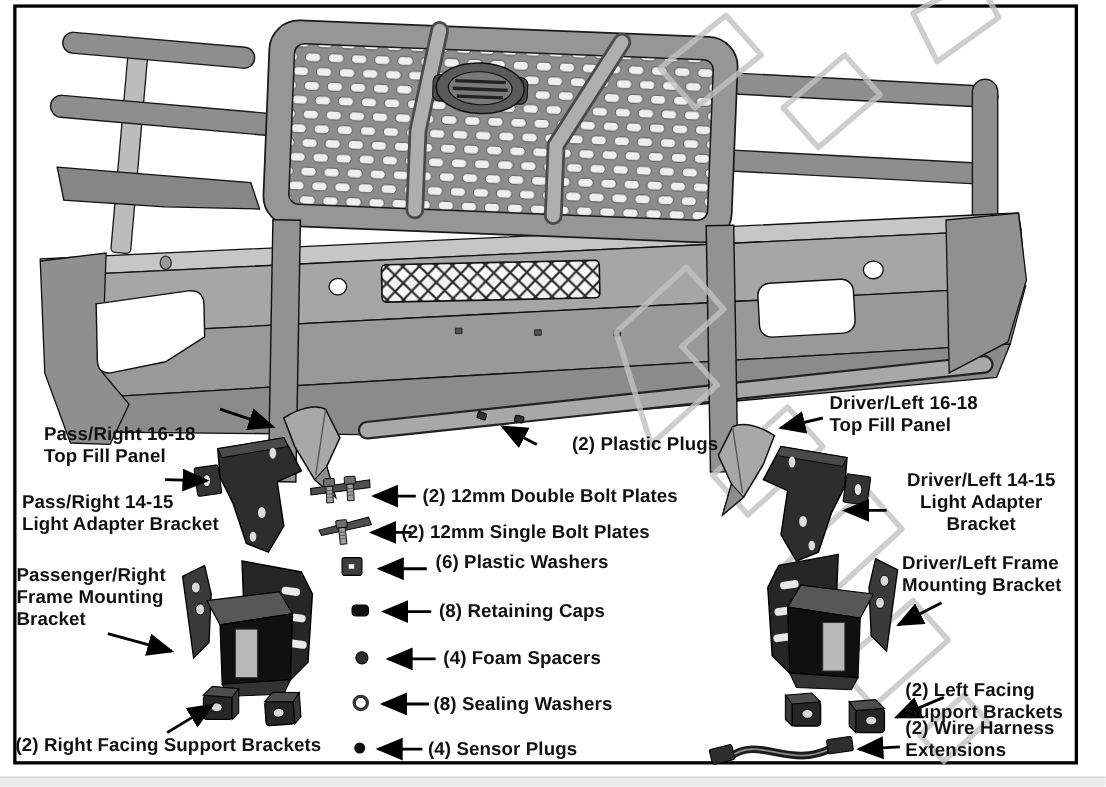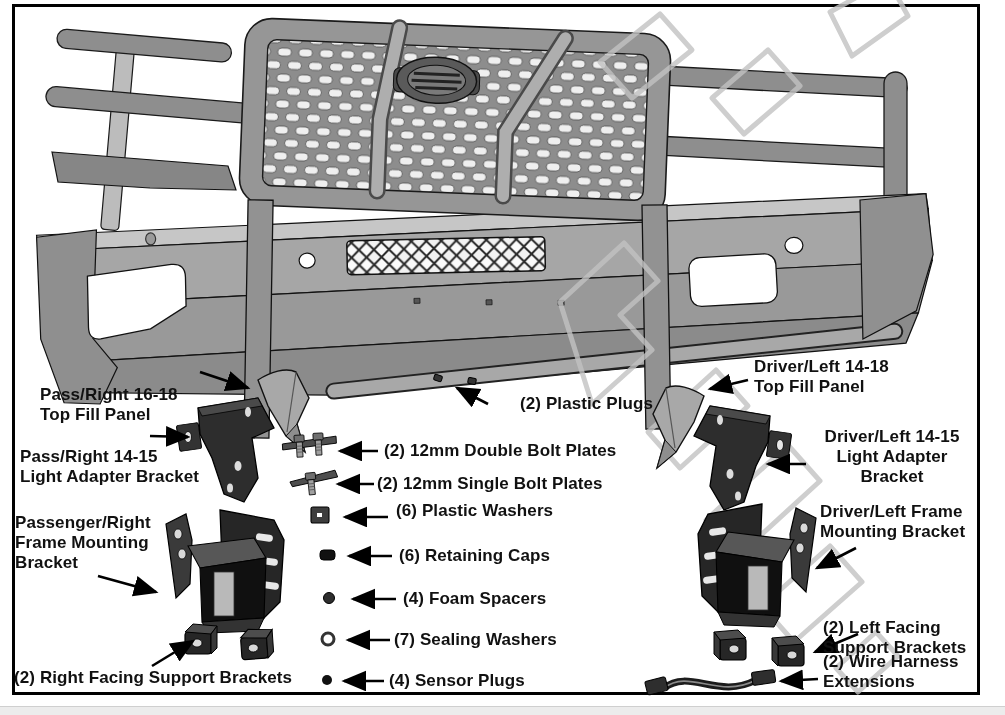--- a/index.html
+++ b/index.html
@@ -236,28 +236,28 @@
 Top Fill Panel</div>
 <div class="lbl" style="left:20px;top:447px;">Pass/Right 14-15
 Light Adapter Bracket</div>
 <div class="lbl" style="left:15px;top:513px;">Passenger/Right
 Frame Mounting
 Bracket</div>
 <div class="lbl" style="left:14px;top:668px;">(2) Right Facing Support Brackets</div>
 
 <div class="lbl" style="left:492px;top:394px;margin-left:28px;">(2) Plastic Plugs</div>
 <div class="lbl" style="left:384px;top:441px;">(2) 12mm Double Bolt Plates</div>
-<div class="lbl" style="left:377px;top:474px;">(2) 12mm Single Bolt Plates</div>
+<div class="lbl" style="left:365px;top:474px;">(2) 12mm Single Bolt Plates</div>
 <div class="lbl" style="left:396px;top:501px;">(6) Plastic Washers</div>
-<div class="lbl" style="left:399px;top:546px;">(6) Retaining Caps</div>
+<div class="lbl" style="left:399px;top:546px;">(8) Retaining Caps</div>
 <div class="lbl" style="left:403px;top:589px;">(4) Foam Spacers</div>
-<div class="lbl" style="left:394px;top:630px;">(7) Sealing Washers</div>
+<div class="lbl" style="left:394px;top:630px;">(8) Sealing Washers</div>
 <div class="lbl" style="left:389px;top:671px;">(4) Sensor Plugs</div>
 
-<div class="lbl" style="left:754px;top:357px;">Driver/Left 14-18
+<div class="lbl" style="left:754px;top:357px;">Driver/Left 16-18
 Top Fill Panel</div>
 <div class="lbl rt" style="left:806px;top:427px;width:172px;">Driver/Left 14-15
 Light Adapter
 Bracket</div>
 <div class="lbl" style="left:820px;top:502px;">Driver/Left Frame
 Mounting Bracket</div>
 <div class="lbl" style="left:823px;top:590px;margin-top:28px;">(2) Left Facing
 Support Brackets</div>
 <div class="lbl" style="left:823px;top:652px;">(2) Wire Harness
 Extensions</div>

